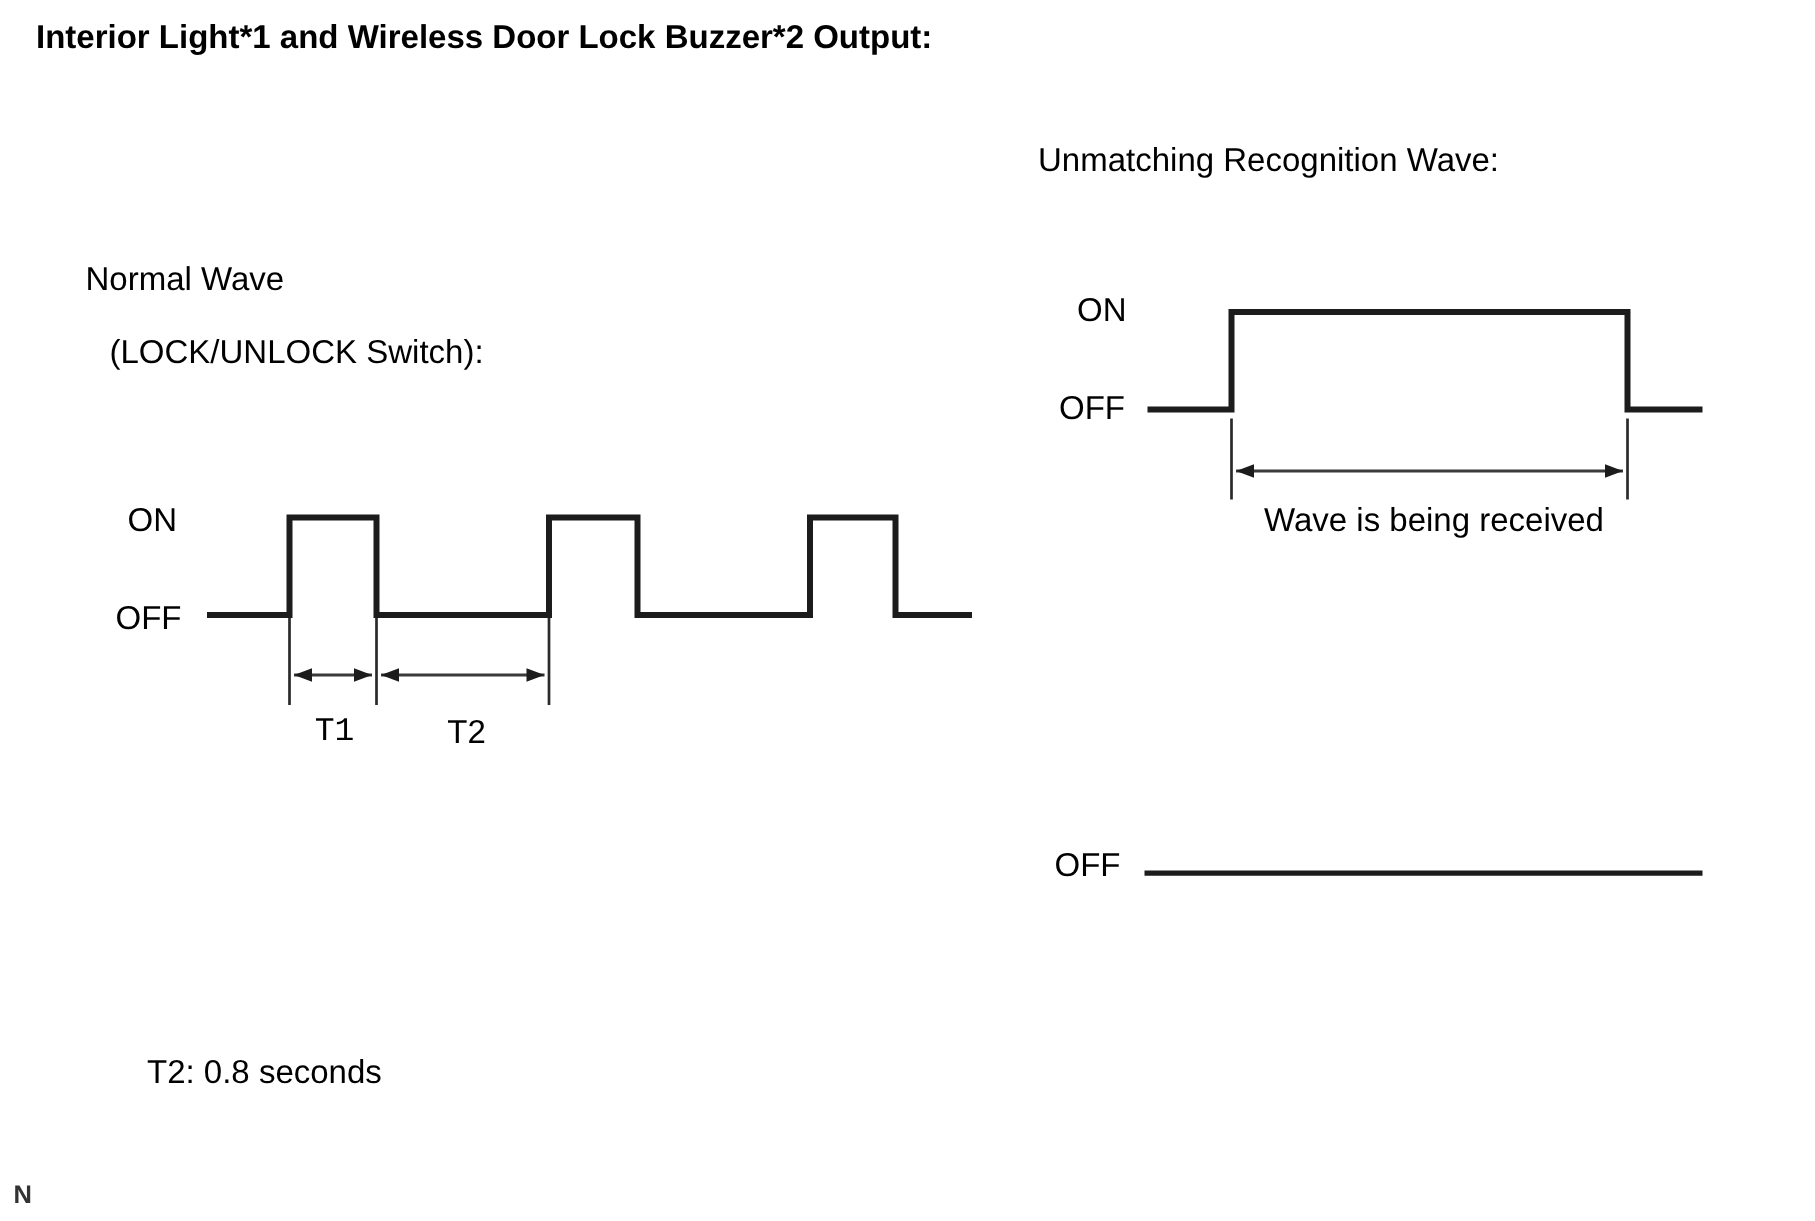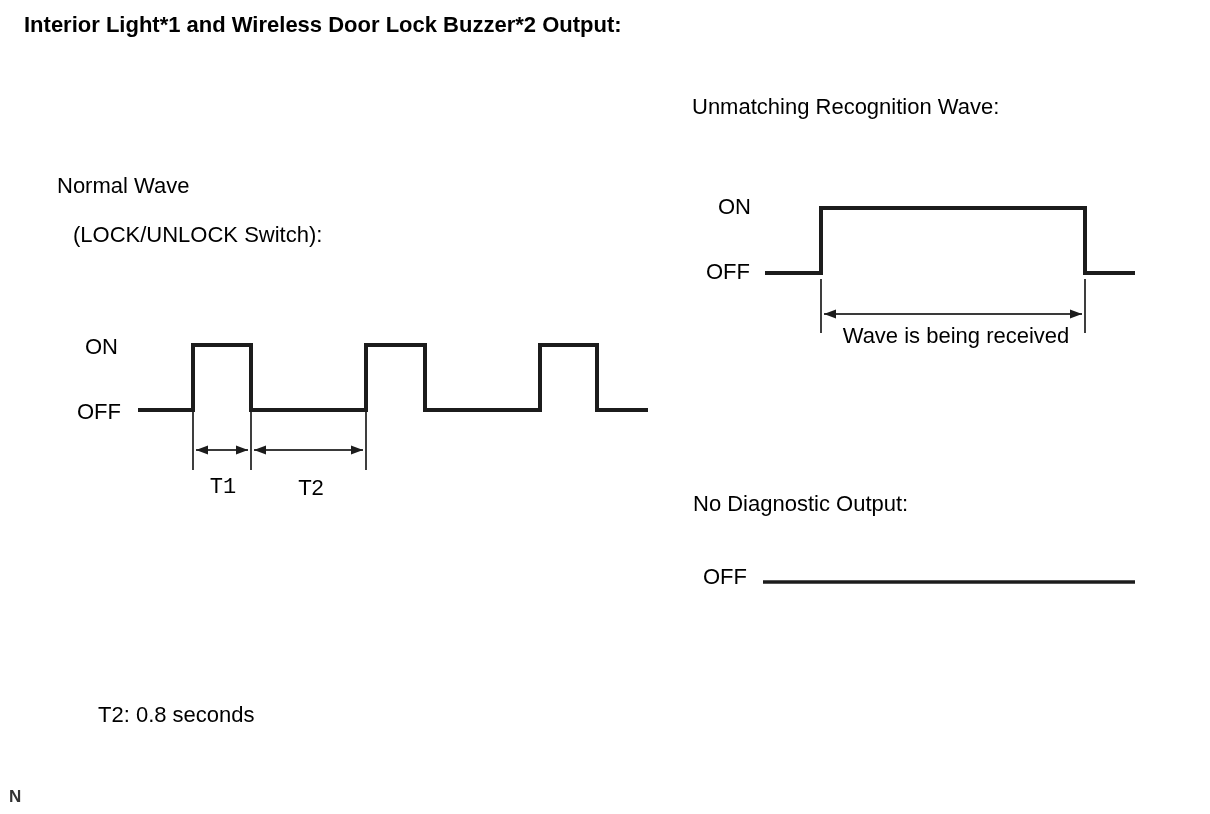--- a/index.html
+++ b/index.html
@@ -77,20 +77,19 @@
   <div class="txt" style="left:55px; top:224px;margin-left:18px;">(LOCK/UNLOCK Switch):</div>
   <div class="txt" style="left:85px; top:336px;">ON</div>
   <div class="txt" style="left:77px; top:401px;">OFF</div>
   <div class="txt centered" style="left:223px; top:477px;font-family:Liberation Mono, monospace;">T1</div>
   <div class="txt centered" style="left:311px; top:477px;">T2</div>
   <div class="txt" style="left:98px; top:704px;">T2: 0.8 seconds</div>
 
   <div class="txt" style="left:692px; top:96px;">Unmatching Recognition Wave:</div>
   <div class="txt" style="left:718px; top:196px;">ON</div>
   <div class="txt" style="left:706px; top:261px;">OFF</div>
-  <div class="txt centered" style="left:956px; top:325px;">Wave is being received</div>
+  <div class="txt centered" style="left:956px; top:336px;">Wave is being received</div>
 
-  <div class="txt" style="left:693px; top:493px;">No Diagnostic Output:</div>
   <div class="txt" style="left:703px; top:566px;">OFF</div>
 
   <div class="txt small-mark" style="left:9px; top:788px;">N</div>
 
 </div>
 
 </body></html>

